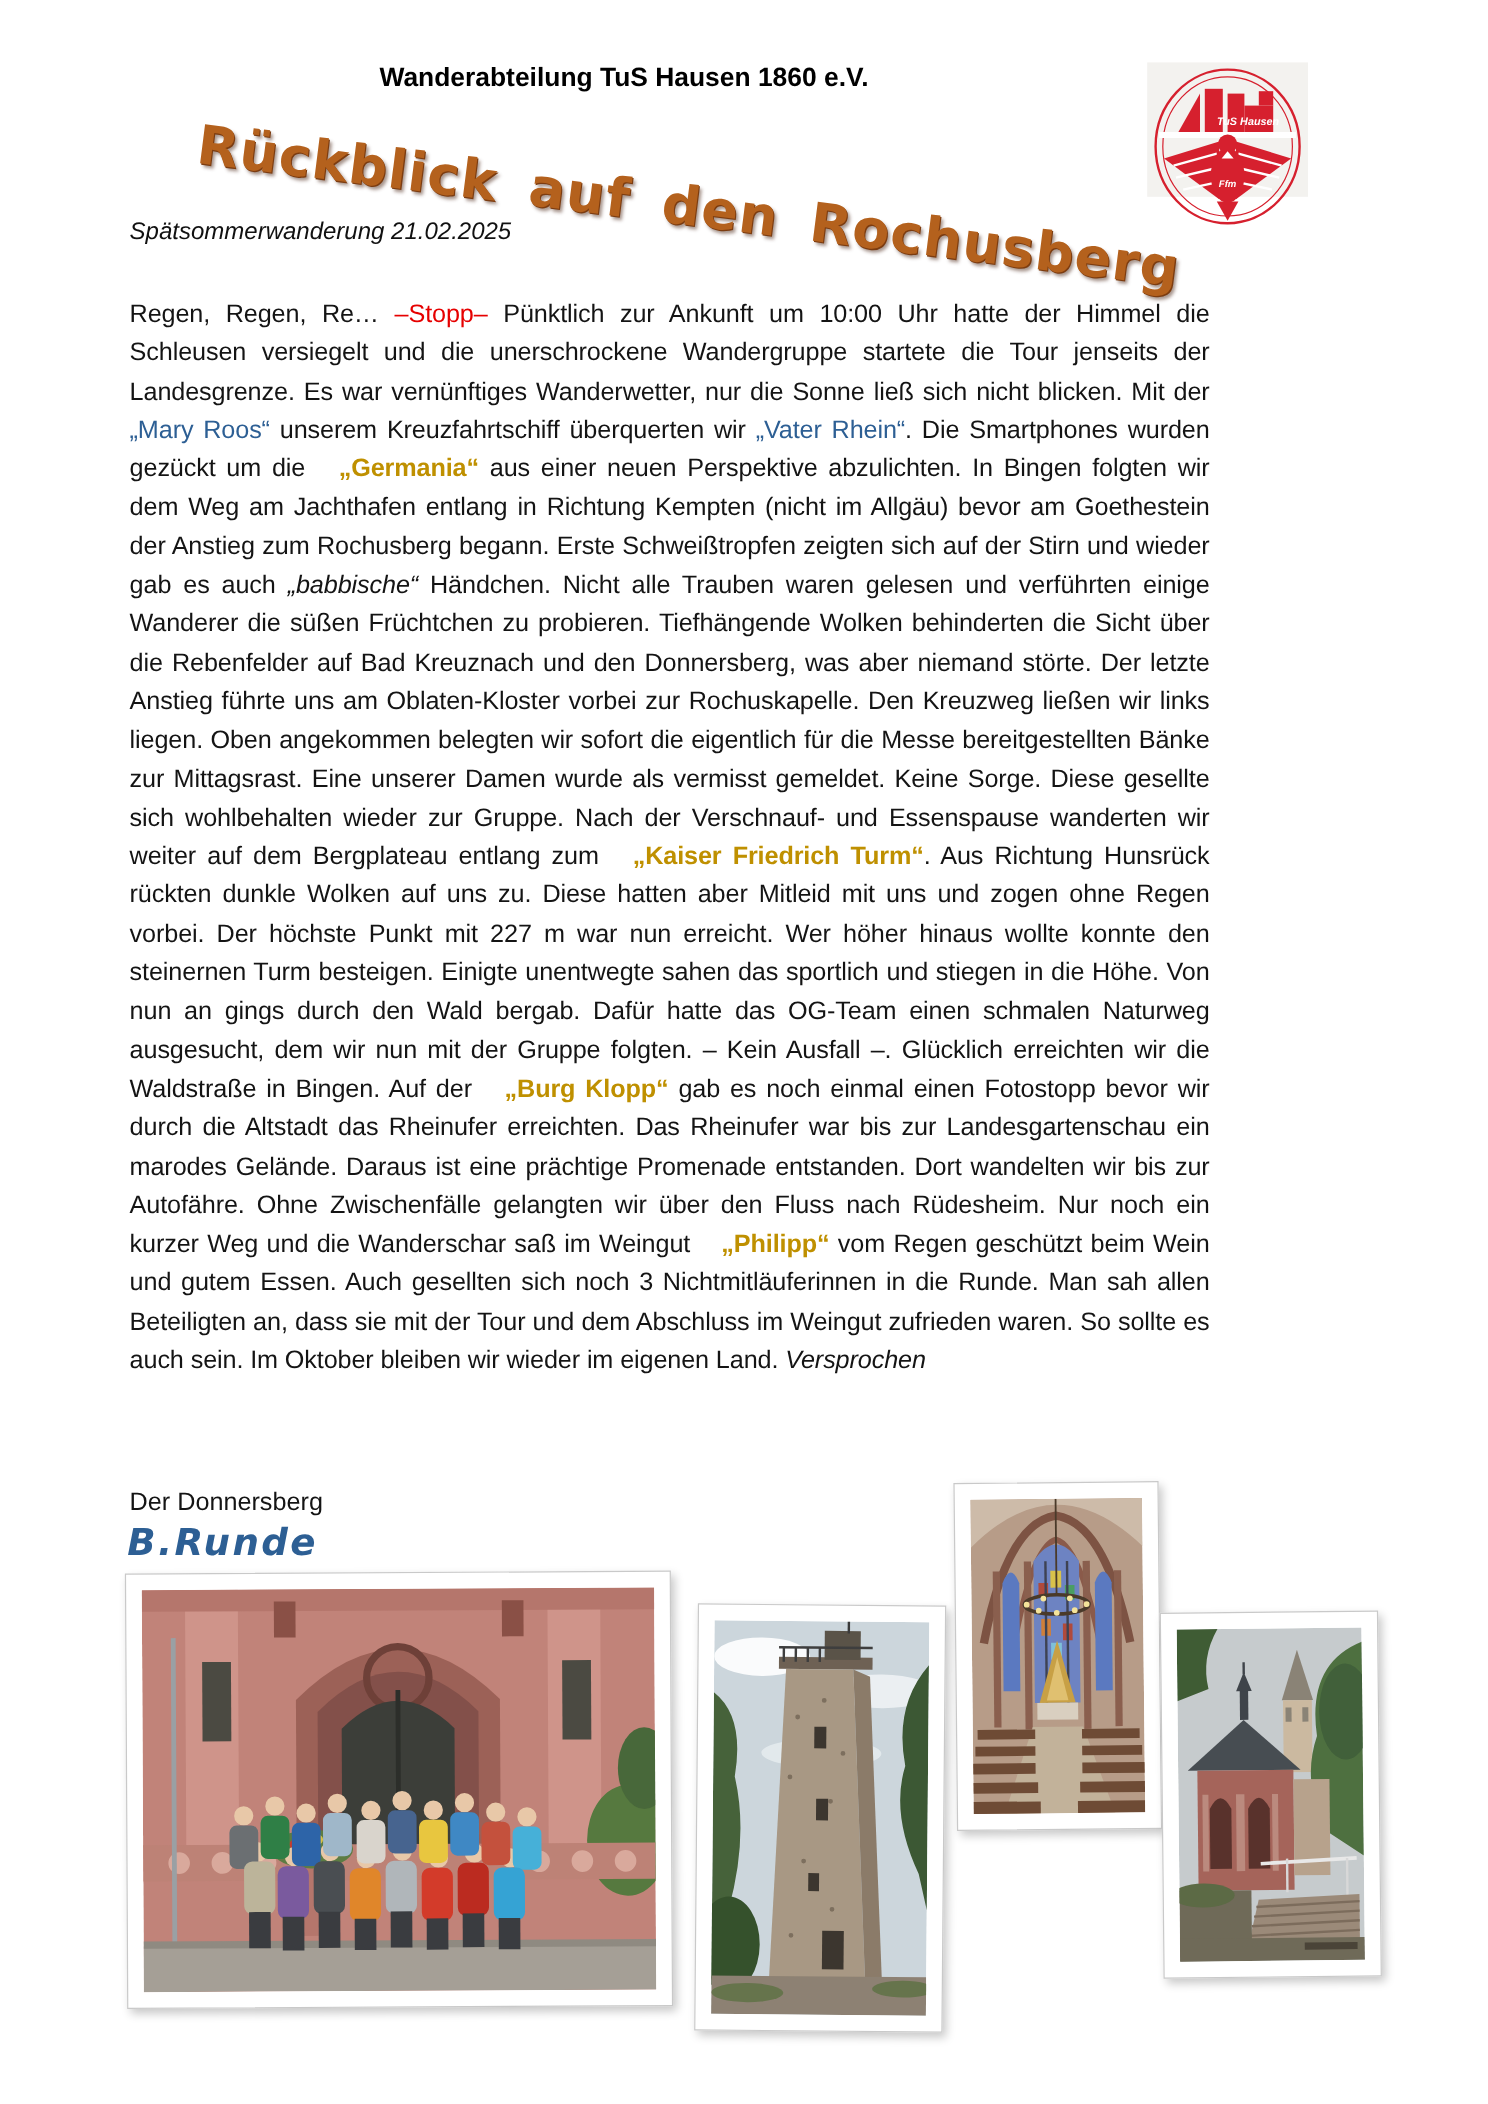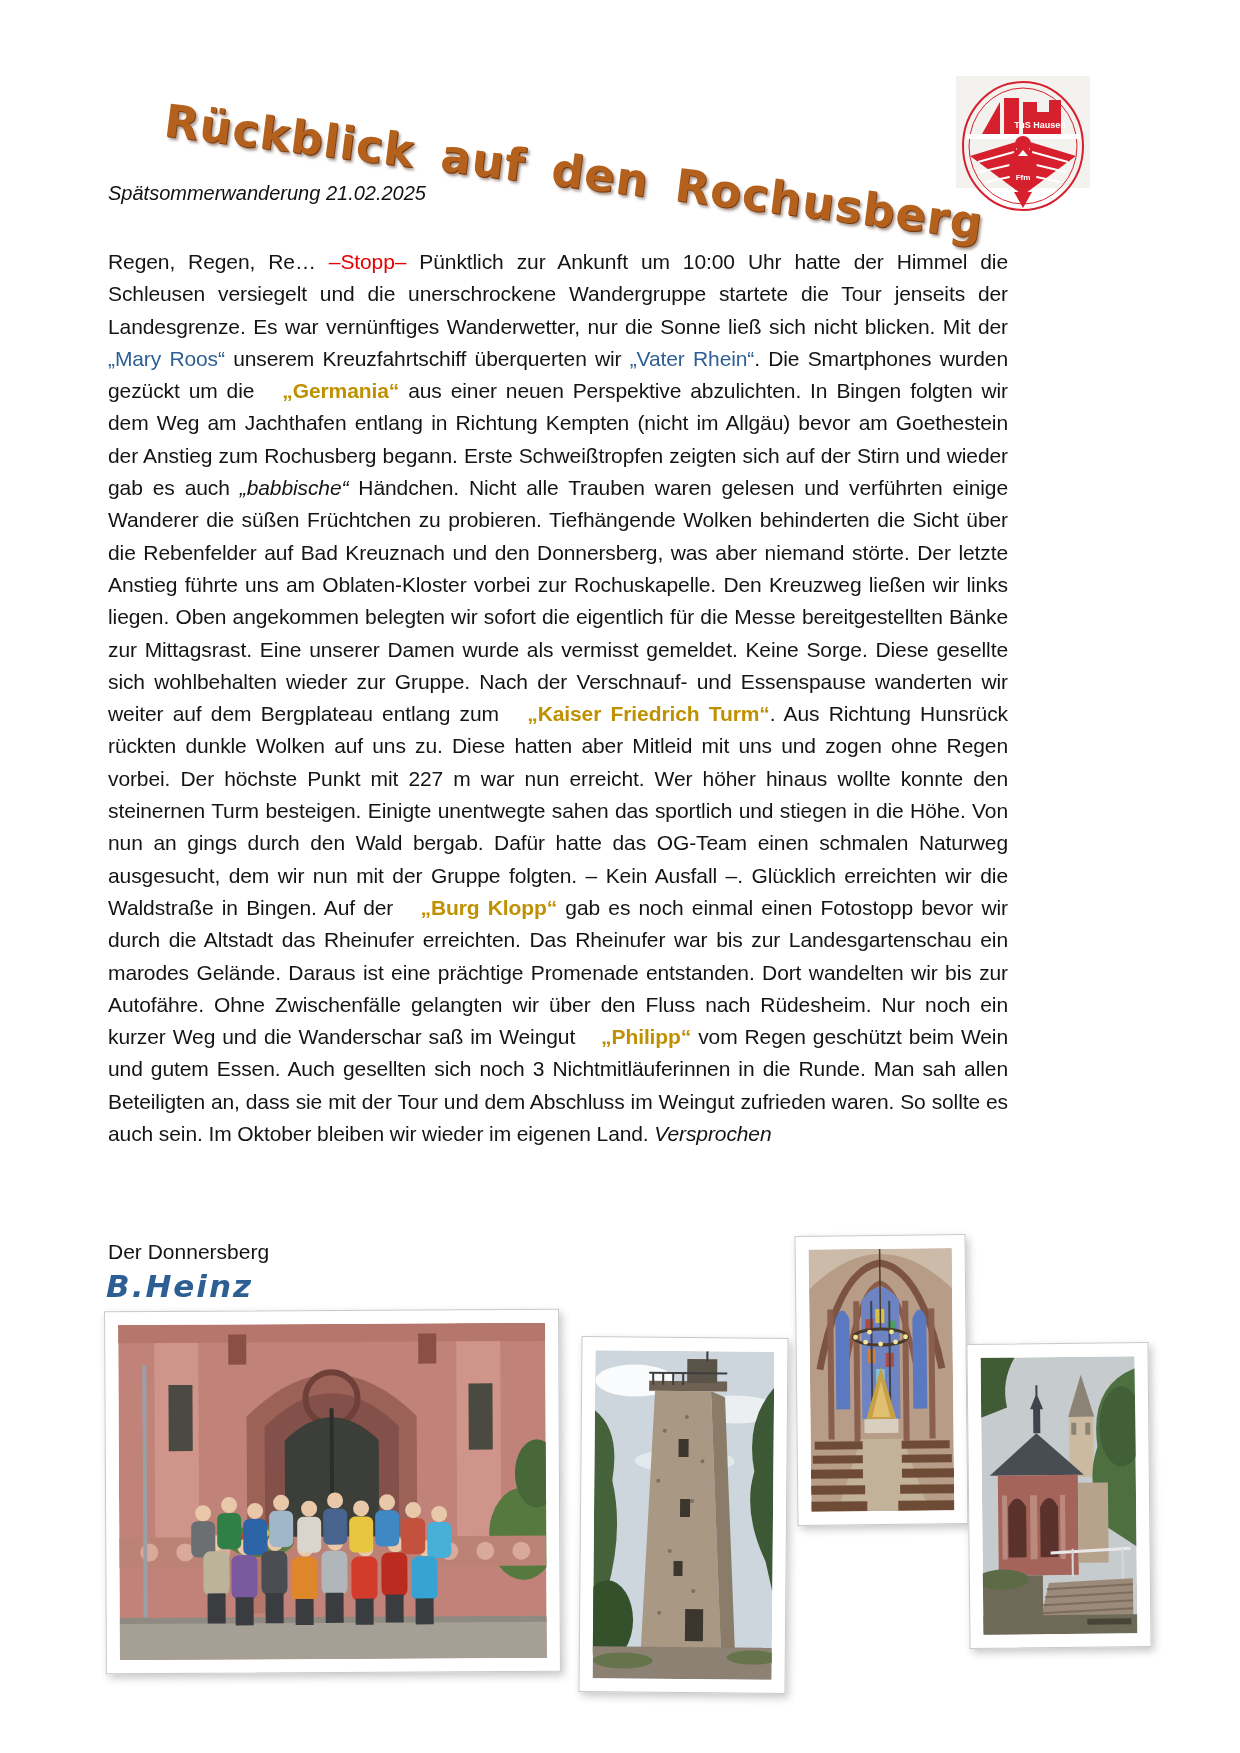--- a/index.html
+++ b/index.html
@@ -12,22 +12,23 @@
     font-family:"Liberation Sans", sans-serif;
     color:#1a1a1a;
   }
   
   .header-title{
     position:absolute; left:0; top:52px; width:1040px;
     text-align:center;
     font-size:22px; font-weight:700; color:#000;
   }
   .logo-box{
-    position:absolute; left:956px; top:76px; width:134px; height:112px;
+    position:absolute; left:956px; top:52px; width:134px; height:112px;
     background:var(--logo-bg);
+    font-style:italic;
   }
   .deco-title{
     position:absolute; left:168px; top:94px;
     transform:rotate(7.2deg); transform-origin:left top;
     font-family:"DejaVu Sans", sans-serif;
     font-size:45px; font-weight:700;
     letter-spacing:1px; word-spacing:10px;
     color:var(--title-orange);
     text-shadow:1px 1px 0 #7c3c10, 3px 3px 3px rgba(60,20,0,.45);
     white-space:nowrap;
@@ -67,20 +68,21 @@
   .photo-1{left:105px; top:1310px; width:455px; height:363px; transform:rotate(-0.3deg);}
   .photo-2{left:580px; top:1337px; width:207px; height:356px; transform:rotate(0.5deg);}
   .photo-3{left:796px; top:1235px; width:171px; height:290px; transform:rotate(-0.6deg);}
   .photo-4{left:968px; top:1343px; width:182px; height:305px; transform:rotate(-0.6deg);}
 </style>
 </head>
 <body>
 
 <div class="page">
 
+  <div class="header-title">Wanderabteilung TuS Hausen 1860 e.V.</div>
 
   <div class="logo-box">
     <svg viewBox="0 0 134 140">
       <ellipse cx="67" cy="70" rx="60" ry="64" fill="none" stroke="#d6202e" stroke-width="2"></ellipse>
       <ellipse cx="67" cy="70" rx="54" ry="58" fill="none" stroke="#d6202e" stroke-width="1"></ellipse>
 
       <polygon points="26,58 44,26 44,58" fill="#d6202e"></polygon>
       <rect x="48" y="22" width="15" height="36" fill="#d6202e"></rect>
       <rect x="67" y="26" width="14" height="32" fill="#d6202e"></rect>
       <rect x="81" y="36" width="24" height="22" fill="#d6202e"></rect>
@@ -104,21 +106,21 @@
     </svg>
   </div>
 
   <div class="deco-title">Rückblick auf den Rochusberg</div>
 
   <div class="subtitle">Spätsommerwanderung 21.02.2025</div>
 
   <div class="article"><span class="seg-normal">Regen, Regen, Re… </span><span class="seg-red">–Stopp–</span><span class="seg-normal"> Pünktlich zur Ankunft um 10:00 Uhr hatte der Himmel die Schleusen versiegelt und die unerschrockene Wandergruppe startete die Tour jenseits der Landesgrenze. Es war vernünftiges Wanderwetter, nur die Sonne ließ sich nicht blicken. Mit der </span><span class="seg-blue">„Mary Roos“</span><span class="seg-normal"> unserem Kreuzfahrtschiff überquerten wir </span><span class="seg-blue">„Vater Rhein“</span><span class="seg-normal">. Die Smartphones wurden gezückt um die </span><span class="seg-gold">„Germania“</span><span class="seg-normal"> aus einer neuen Perspektive abzulichten. In Bingen folgten wir dem Weg am Jachthafen entlang in Richtung Kempten (nicht im Allgäu) bevor am Goethestein der Anstieg zum Rochusberg begann. Erste Schweißtropfen zeigten sich auf der Stirn und wieder gab es auch </span><span class="seg-bold-italic">„babbische“</span><span class="seg-normal"> Händchen. Nicht alle Trauben waren gelesen und verführten einige Wanderer die süßen Früchtchen zu probieren. Tiefhängende Wolken behinderten die Sicht über die Rebenfelder auf Bad Kreuznach und den Donnersberg, was aber niemand störte. Der letzte Anstieg führte uns am Oblaten-Kloster vorbei zur Rochuskapelle. Den Kreuzweg ließen wir links liegen. Oben angekommen belegten wir sofort die eigentlich für die Messe bereitgestellten Bänke zur Mittagsrast. Eine unserer Damen wurde als vermisst gemeldet. Keine Sorge. Diese gesellte sich wohlbehalten wieder zur Gruppe. Nach der Verschnauf- und Essenspause wanderten wir weiter auf dem Bergplateau entlang zum </span><span class="seg-gold">„Kaiser Friedrich Turm“</span><span class="seg-normal">. Aus Richtung Hunsrück rückten dunkle Wolken auf uns zu. Diese hatten aber Mitleid mit uns und zogen ohne Regen vorbei. Der höchste Punkt mit 227 m war nun erreicht. Wer höher hinaus wollte konnte den steinernen Turm besteigen. Einigte unentwegte sahen das sportlich und stiegen in die Höhe. Von nun an gings durch den Wald bergab. Dafür hatte das OG-Team einen schmalen Naturweg ausgesucht, dem wir nun mit der Gruppe folgten. – Kein Ausfall –. Glücklich erreichten wir die Waldstraße in Bingen. Auf der </span><span class="seg-gold">„Burg Klopp“</span><span class="seg-normal"> gab es noch einmal einen Fotostopp bevor wir durch die Altstadt das Rheinufer erreichten. Das Rheinufer war bis zur Landesgartenschau ein marodes Gelände. Daraus ist eine prächtige Promenade entstanden. Dort wandelten wir bis zur Autofähre. Ohne Zwischenfälle gelangten wir über den Fluss nach Rüdesheim. Nur noch ein kurzer Weg und die Wanderschar saß im Weingut </span><span class="seg-gold">„Philipp“</span><span class="seg-normal"> vom Regen geschützt beim Wein und gutem Essen. Auch gesellten sich noch 3 Nichtmitläuferinnen in die Runde. Man sah allen Beteiligten an, dass sie mit der Tour und dem Abschluss im Weingut zufrieden waren. So sollte es auch sein. Im Oktober bleiben wir wieder im eigenen Land. </span><span class="seg-bold-italic">Versprochen</span></div>
 
   <div class="sig-role">Der Donnersberg</div>
-  <div class="sig-name">B.Heinz</div>
+  <div class="sig-name">B.Runde</div>
 
   <div class="photo photo-1" aria-label="hiking-group-in-front-of-rochuskapelle-portal">
     <svg viewBox="0 0 427 334" preserveAspectRatio="none">
       <rect width="427" height="334" fill="#c18379"></rect>
       <rect x="36" y="0" width="44" height="240" fill="#cf948a"></rect>
       <rect x="338" y="0" width="44" height="240" fill="#cf948a"></rect>
       <rect x="0" y="0" width="427" height="18" fill="#b5766c"></rect>
       <rect x="50" y="60" width="24" height="66" fill="#4b4a42"></rect>
       <rect x="350" y="60" width="24" height="66" fill="#4b4a42"></rect>
       <rect x="110" y="10" width="18" height="30" fill="#8a5046"></rect>

